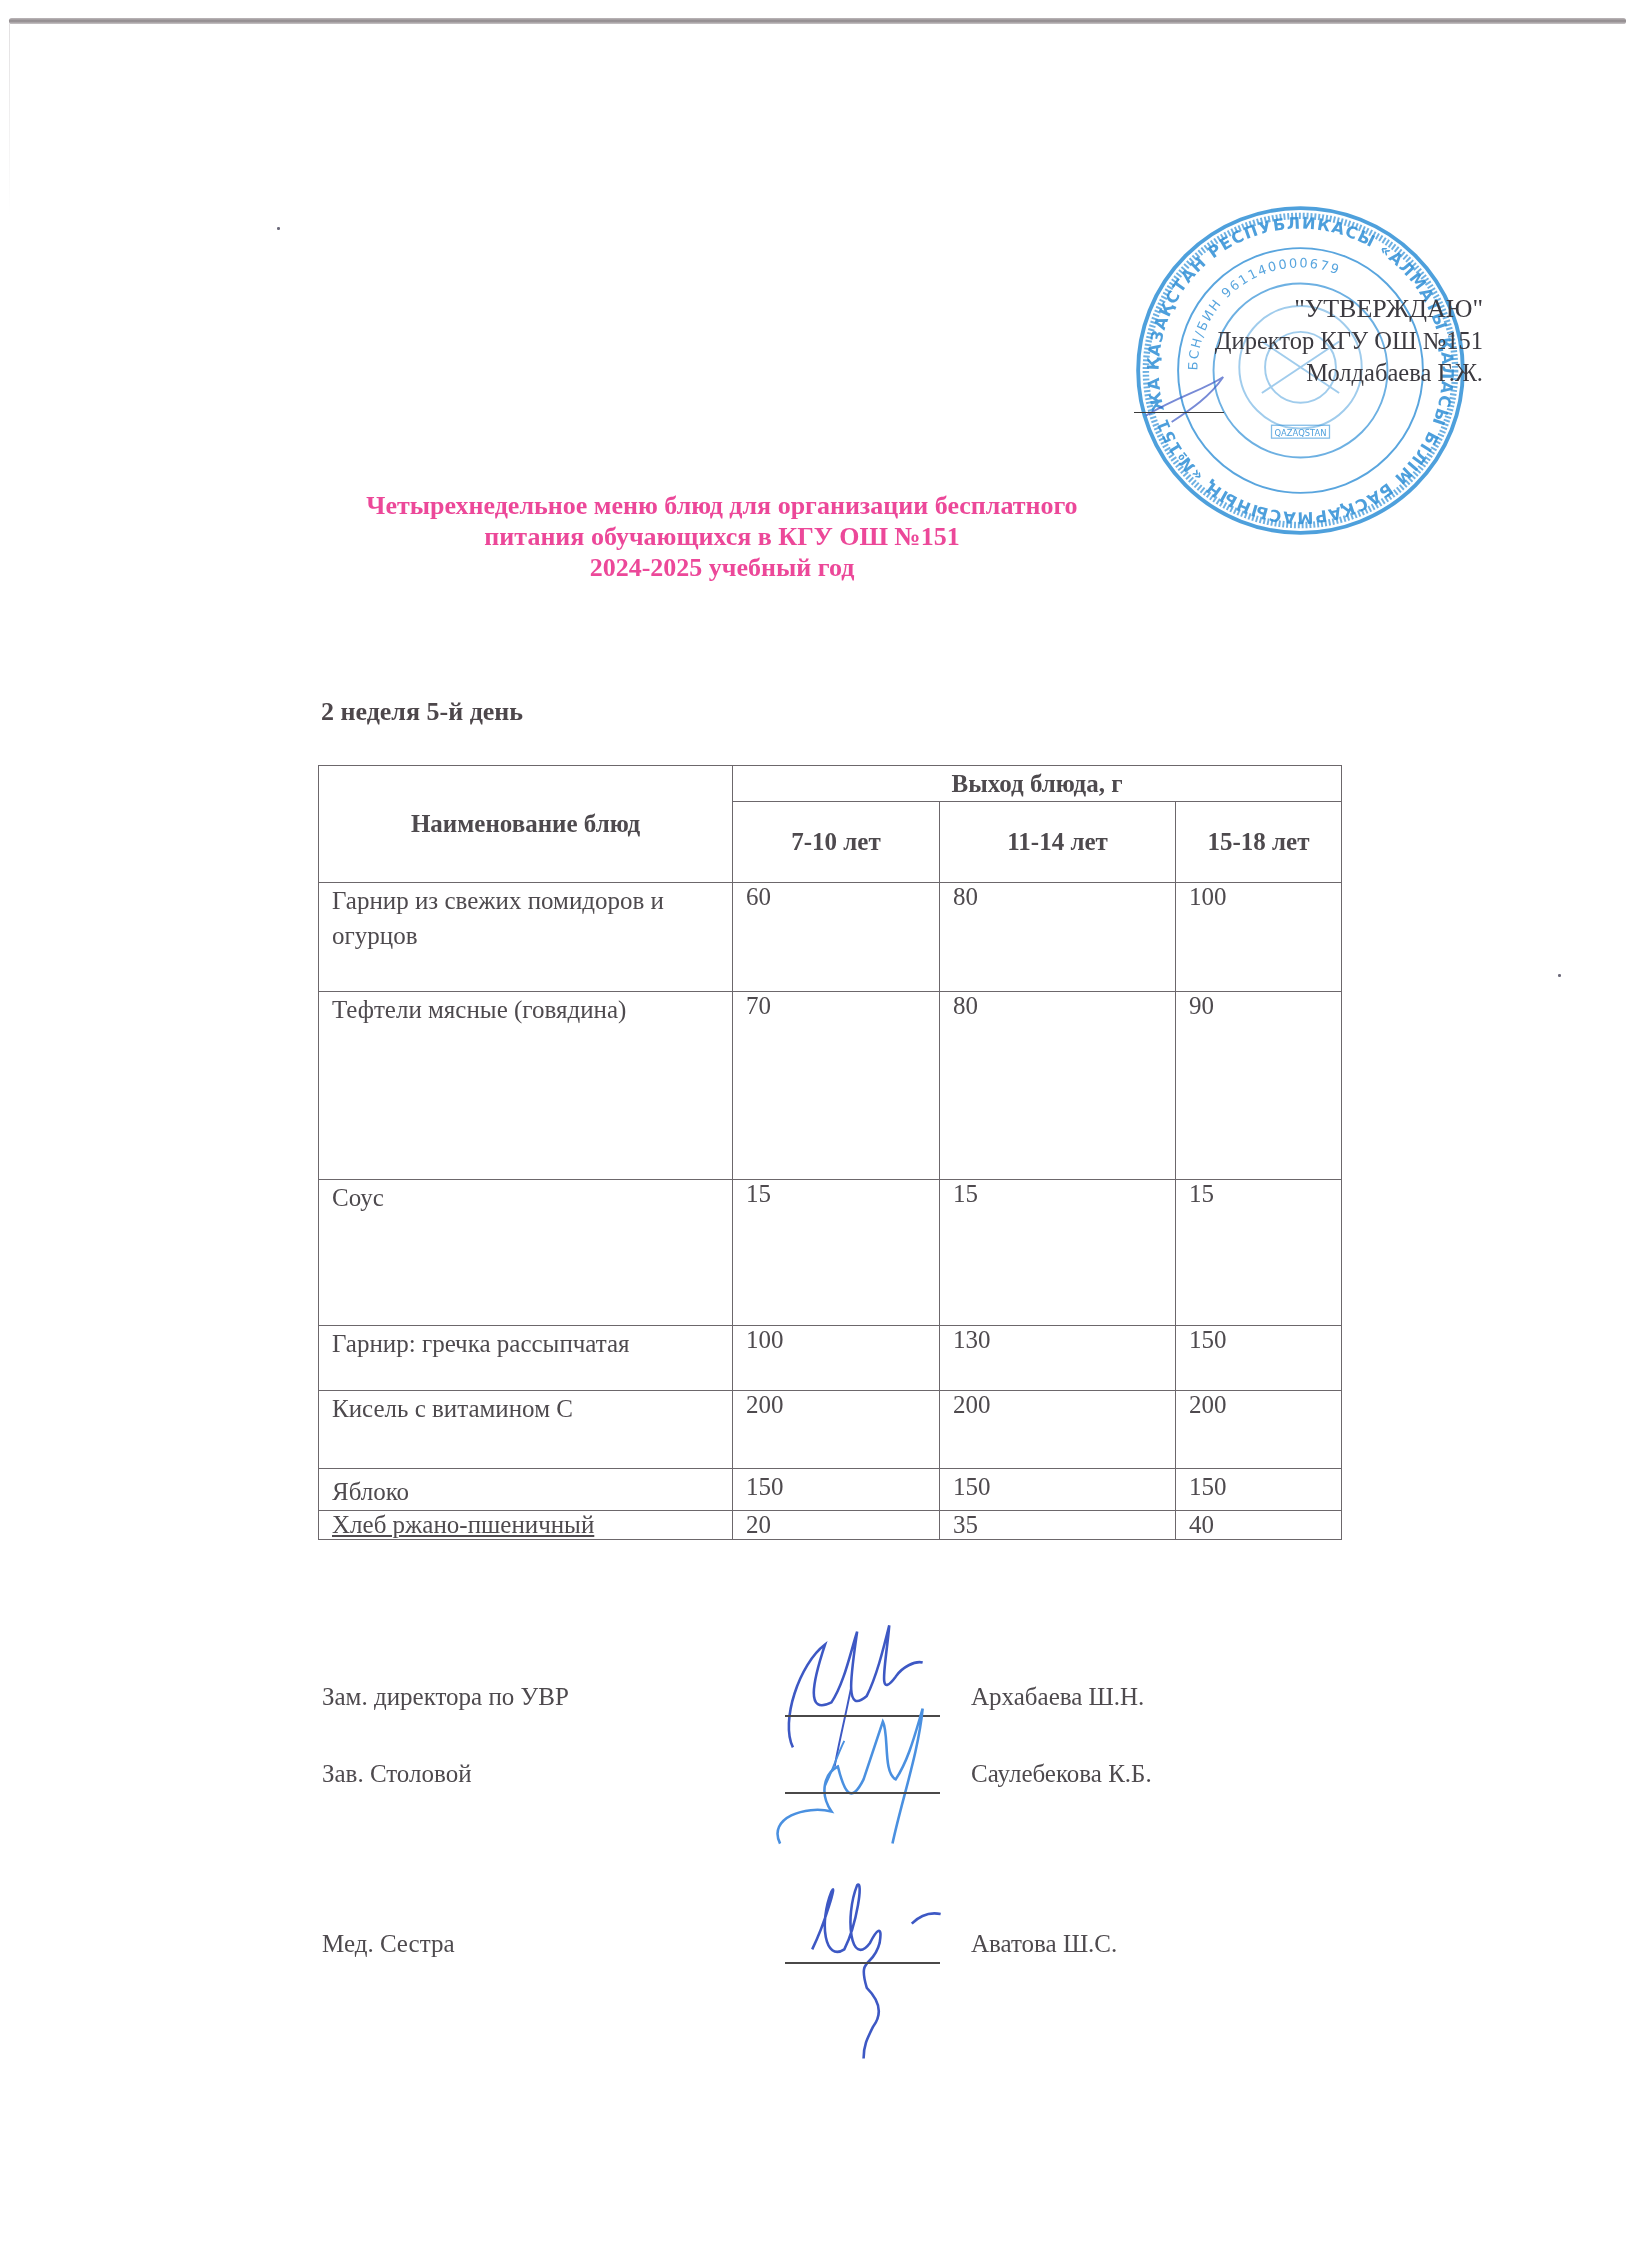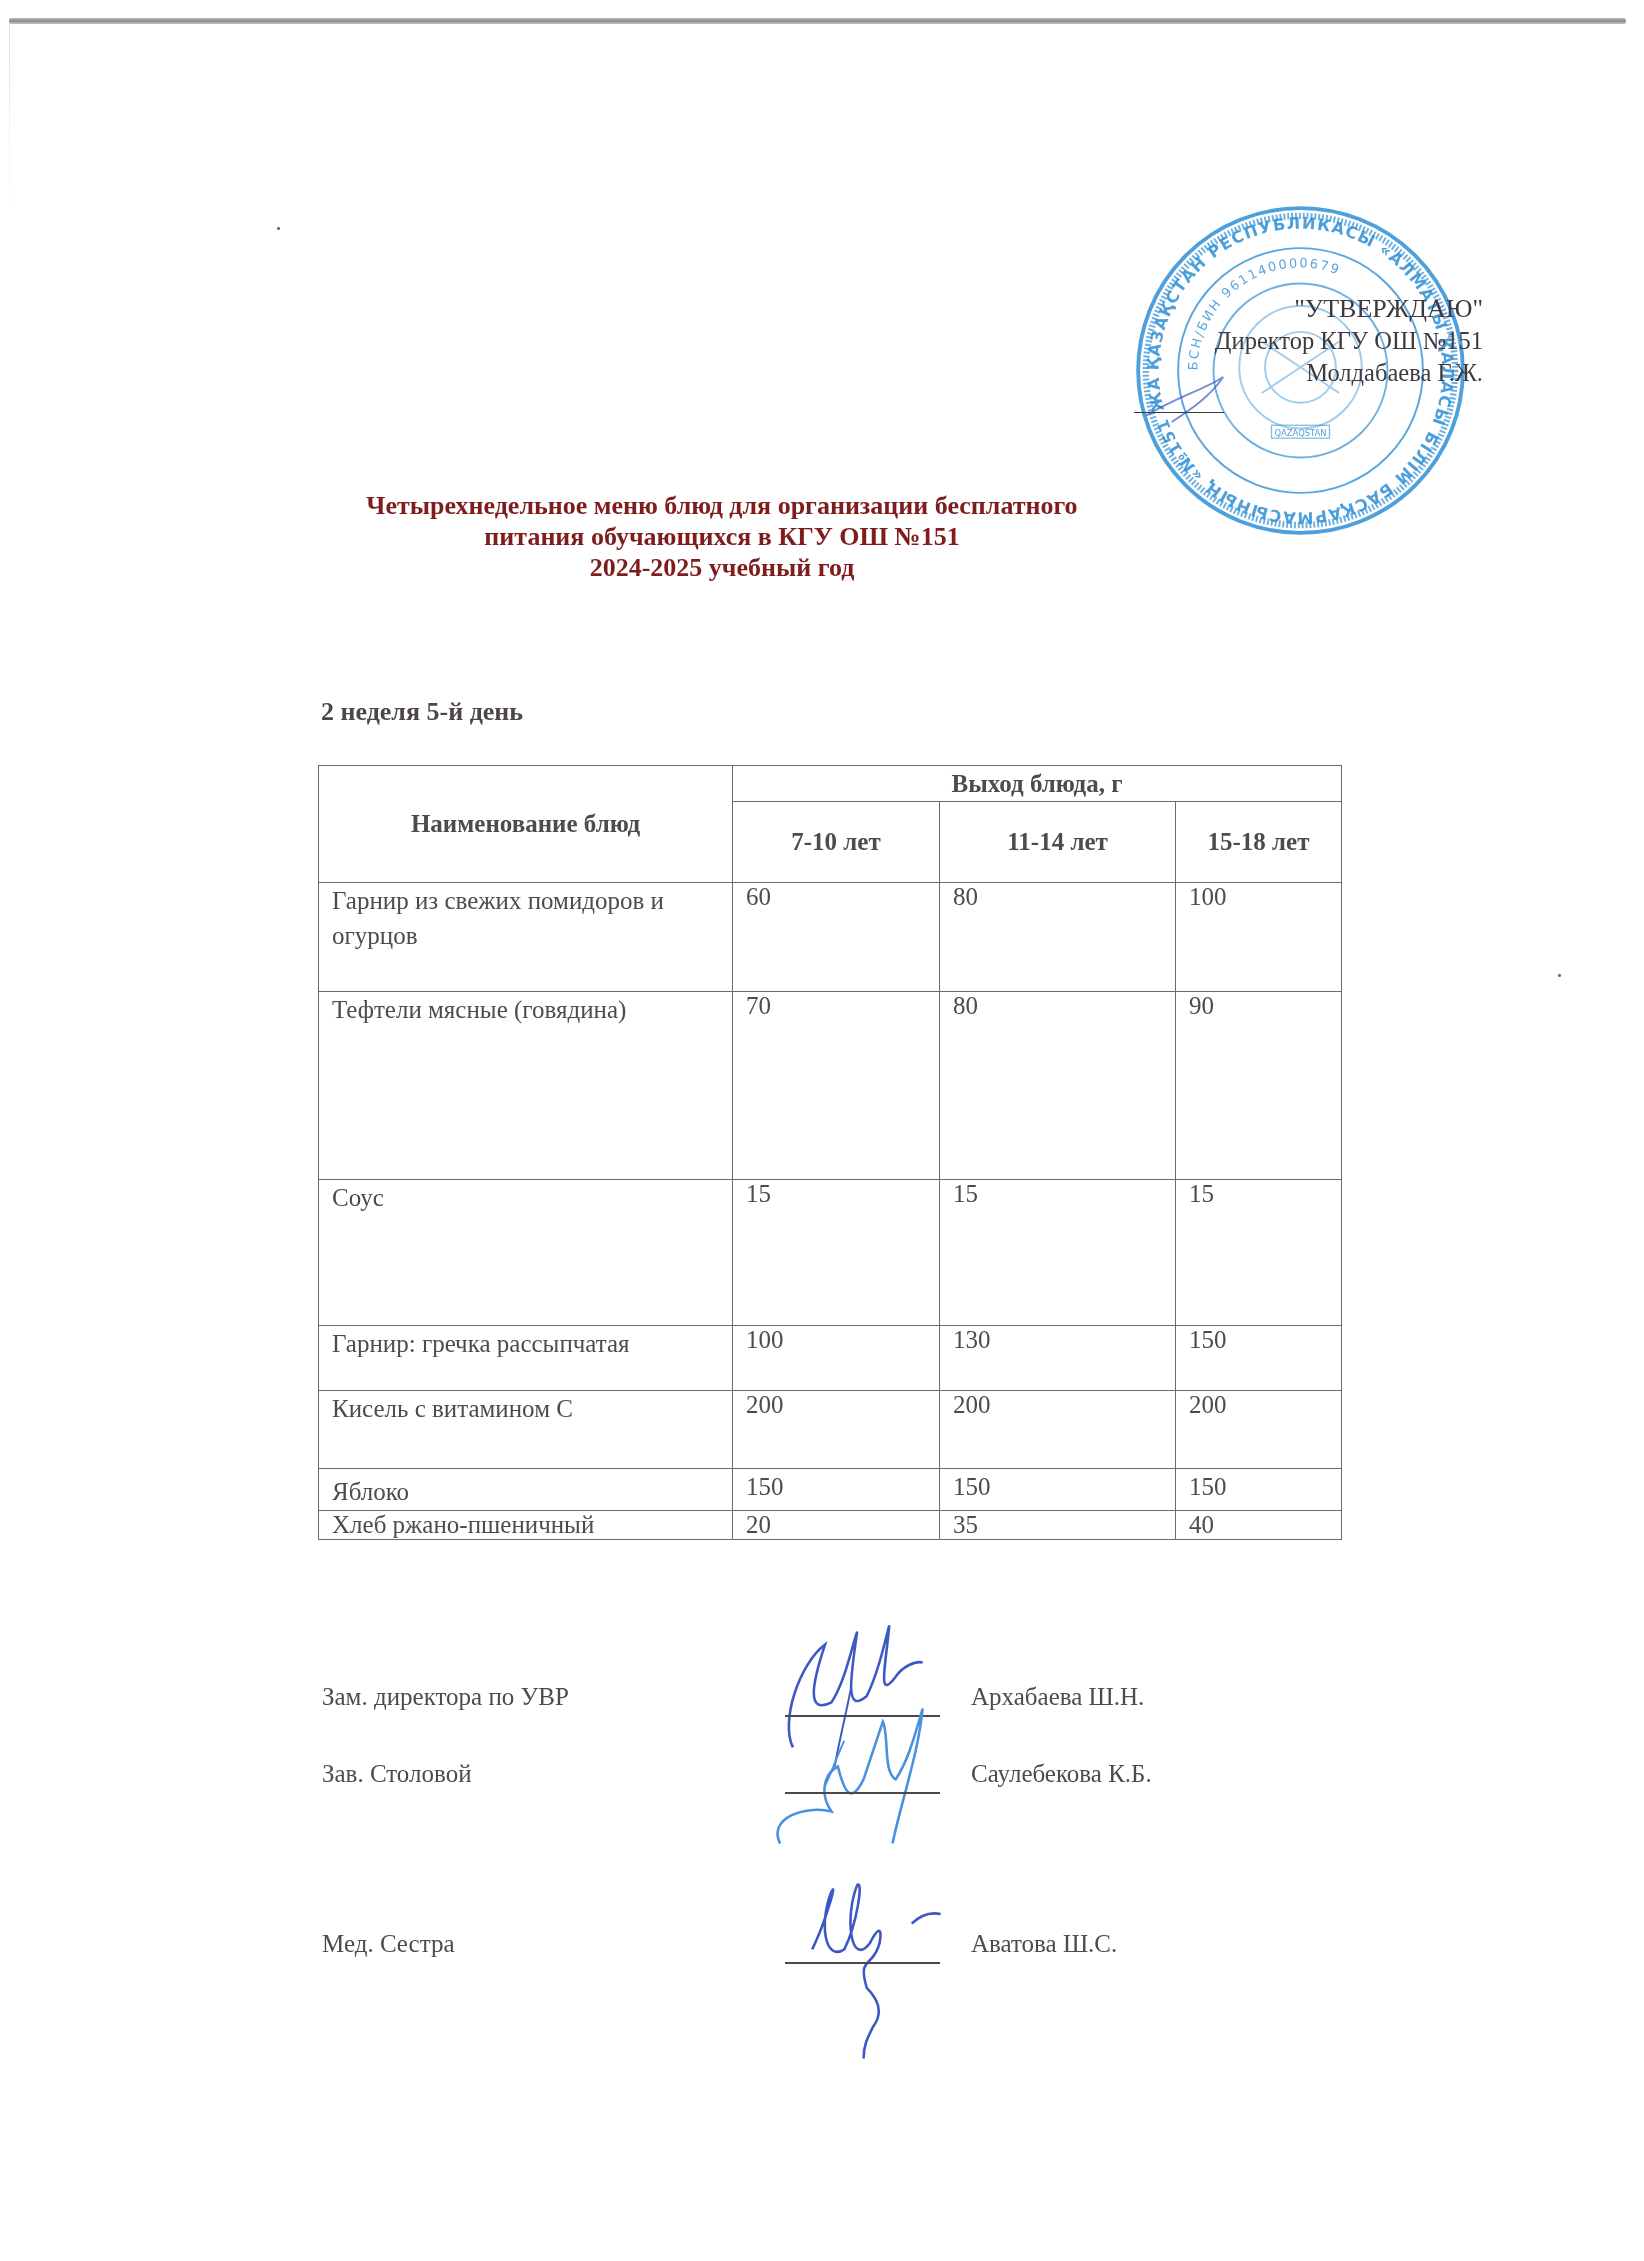--- a/index.html
+++ b/index.html
@@ -30,21 +30,21 @@
     position: absolute; right: 161px; top: 293px; text-align: right;
     font-size: 24.5px; line-height: 32px; color: #3c3a40;
   }
   .approve .line1 { font-size: 26px; }
   .approve-line {
     position: absolute; left: 1134px; top: 412px; width: 90px; height: 1.3px; background:#3a3a3a;
   }
 
   .title-block {
     position: absolute; left: 271px; top: 490px; width: 902px; text-align: center;
-    font-weight: bold; font-size: 26px; line-height: 31px; color: #7f1d1d;
+    font-weight: bold; font-size: 26px; line-height: 31px; color: #ec4899;
   }
   .title-block .season { display:block; padding-left: 155px; }
 
   .day-label {
     position: absolute; left: 321px; top: 697px; font-weight: bold; font-size: 26px; color: #4d474b;
   }
 
   table.menu {
     position: absolute; left: 318px; top: 765px; width: 1023px;
     border-collapse: collapse; table-layout: fixed;
@@ -63,21 +63,21 @@
   td.num { text-align: left; padding-top: 5.2px; }
   td.name { padding-top: 5.2px; line-height: 35px; padding-left: 2.6px; }
   tr.r-salad td { height: 108px; }
   tr.r-meat td { height: 187px; }
   tr.r-sauce td { height: 145px; }
   tr.r-garnish td { height: 64px; }
   tr.r-kissel td { height: 77px; }
   tr.r-apple td { height: 31px; padding-top: 3.9px; }
   tr.r-bread td { height: 28px; padding-top: 0; }
   tr.r-apple td.name { padding-top: 10.3px; line-height: 26px; }
-  tr.r-bread td.name { line-height: 28px; }
+  tr.r-bread td.name { line-height: 28px; text-decoration: underline; }
 
   .sig-row { position: absolute; left: 322px; width: 966px; height: 52px; font-size: 25px; color:#4e4a4e; }
   .sig-row .role { position: absolute; left: 0; top: 0; }
   .sig-row .name { position: absolute; left: 649px; top: 0; }
   .sig-row .sig-line { position: absolute; left: 463px; top: 32px; width: 155px; height: 1.9px; background:#4a4848; }
   .sig-row svg { position: absolute; left: 432px; top: -77px; width: 232px; height: 167px; overflow: visible; }
 </style>
 </head>
 <body>
 

